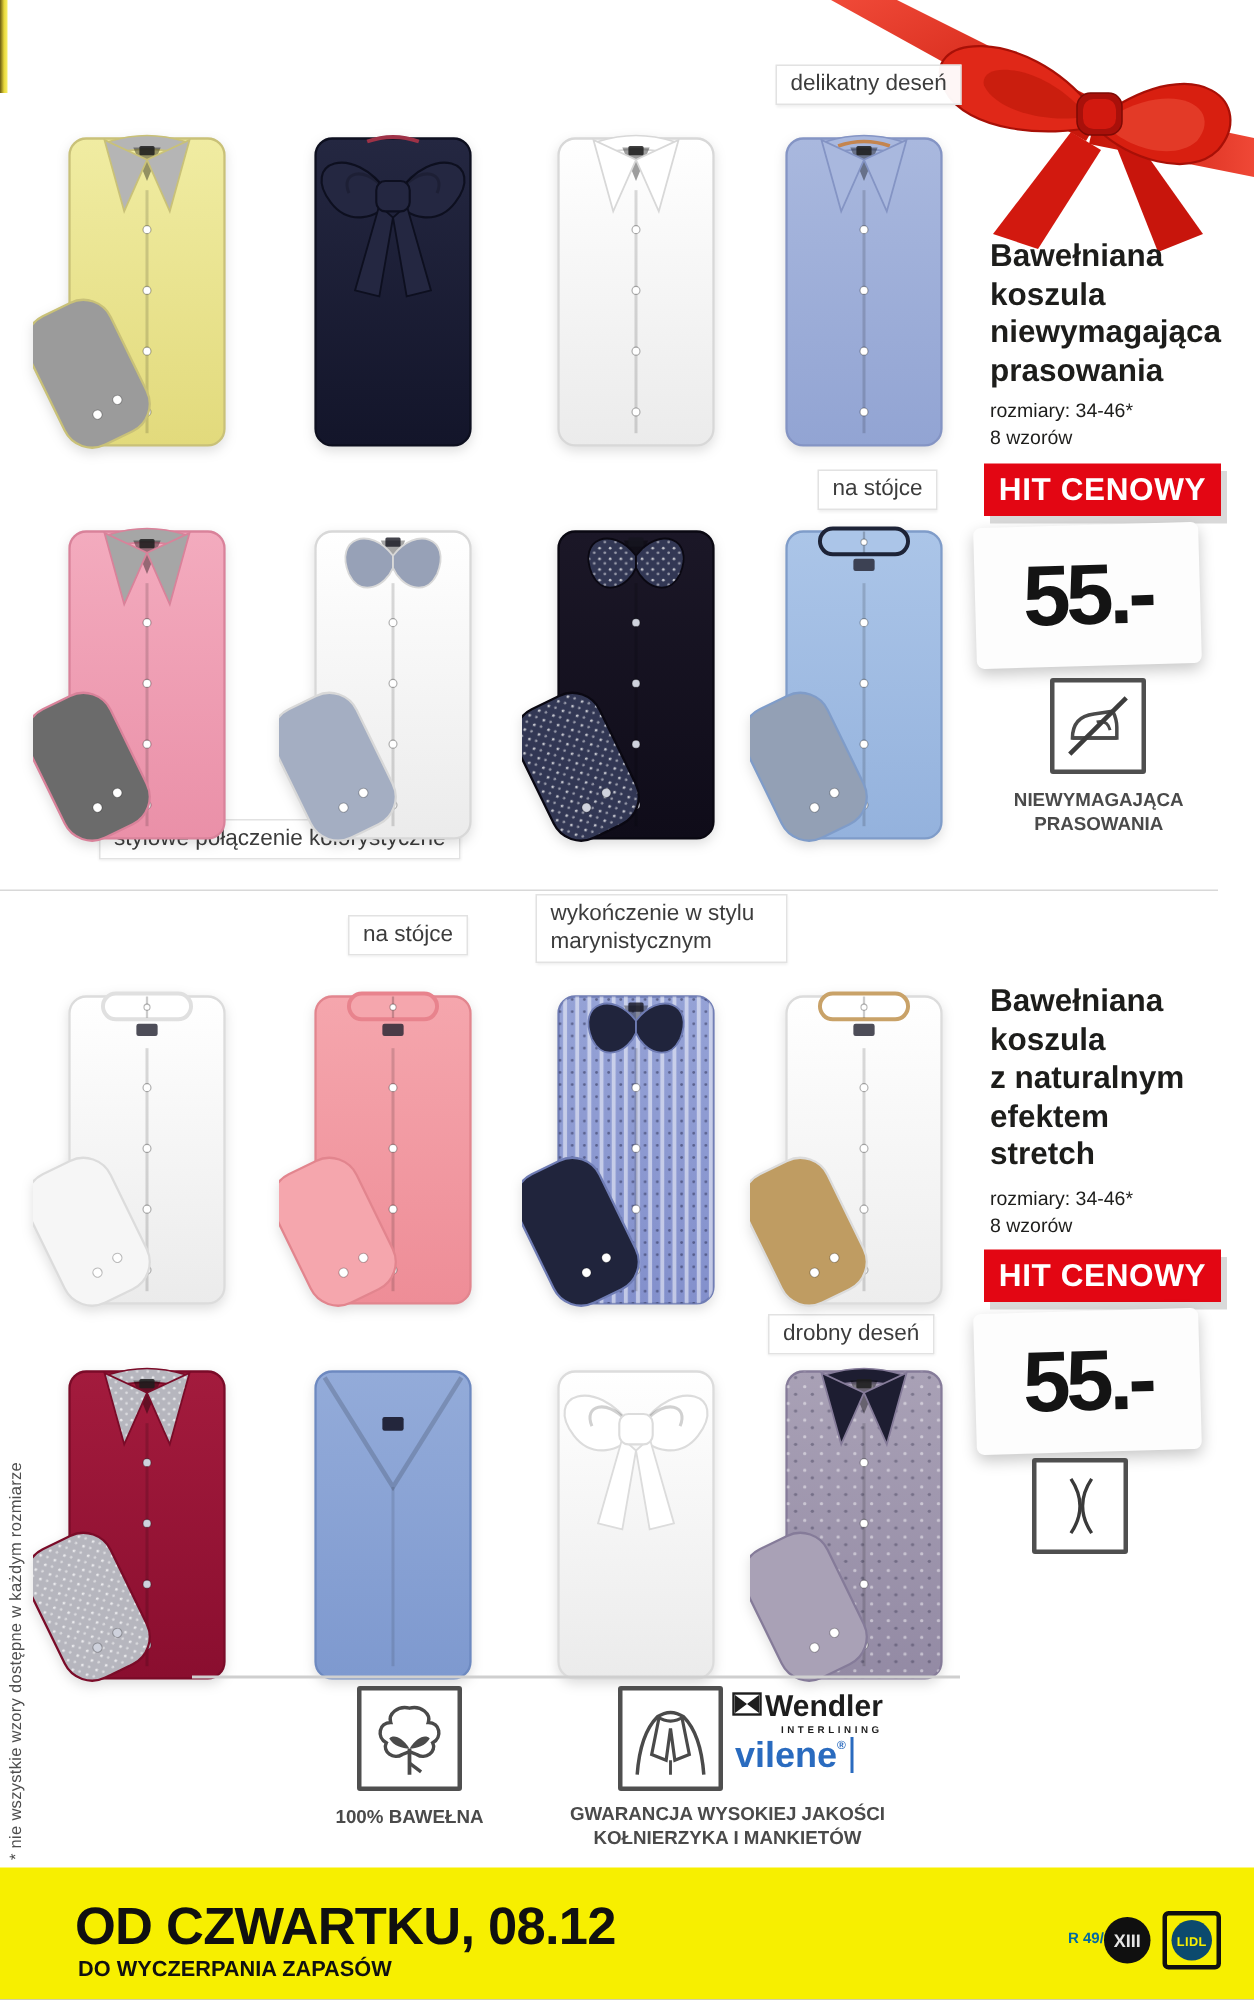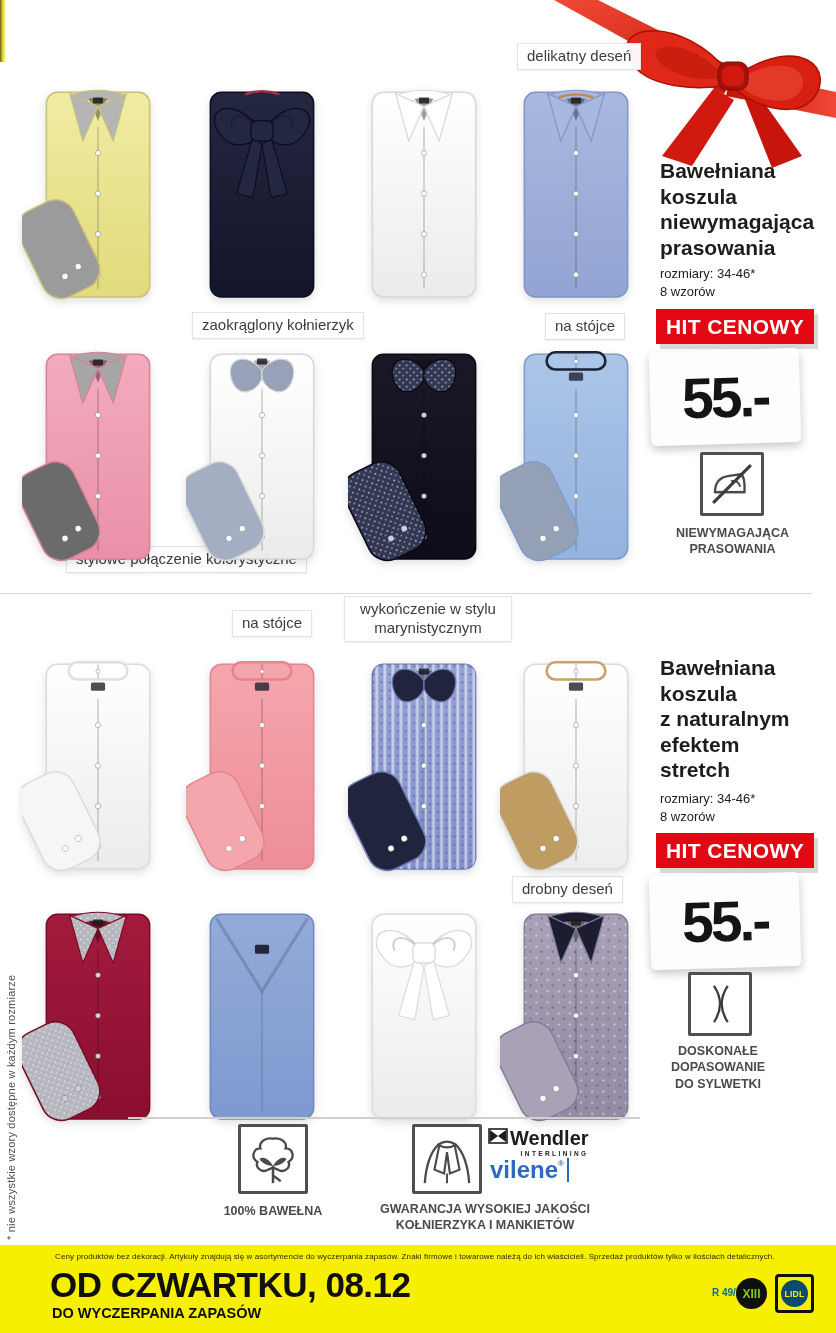--- a/index.html
+++ b/index.html
@@ -9,29 +9,29 @@
     background:#ffffff;overflow:hidden;
     font-family:"Liberation Sans","DejaVu Sans",sans-serif;color:#1d1d1b;
   }
   .abs{position:absolute;}
   
   .edge-sliver{left:0;top:0;width:5px;height:62px;background:linear-gradient(to right,#6b5c10,#e8d83a 55%,#f7ef6a);}
   
   .tag{
     background:rgba(255,255,255,.96);border:1px solid #e2e2e2;
     box-shadow:0 1px 2px rgba(0,0,0,.07);
-    font-size:15px;color:#3c3c3c;padding:3px 9px;text-align:center;
+    font-size:15px;color:#3c3c3c;padding:3px 9px;text-align:left;
     white-space:pre-line;line-height:1.25;
   }
   .tag1{left:517px;top:43px;}
   .tag2{left:192px;top:312px;}
   .tag3{left:545px;top:313px;}
   .tag4{left:66px;top:546px;}
   .tag5{left:232px;top:610px;}
-  .tag6{left:344px;top:596px;width:168px;}
+  .tag6{left:357px;top:596px;width:168px;}
   .tag7{left:512px;top:876px;}
   
   .shirt{width:152px;height:238px;filter:drop-shadow(0 3px 4px rgba(0,0,0,.13));}
   .r1{top:66px;}  .r2{top:328px;} .r3{top:638px;} .r4{top:888px;}
   .c1{left:22px;} .c2{left:186px;} .c3{left:348px;} .c4{left:500px;}
   
   .prod-title{width:175px;font-size:21px;font-weight:800;line-height:1.22;white-space:pre-line;color:#1d1d1b;}
   .t1{left:660px;top:158px;}
   .t2{left:660px;top:655px;}
   .sizes{width:170px;font-size:13px;line-height:1.35;color:#1d1d1b;white-space:pre-line;}
@@ -86,21 +86,21 @@
     transform:rotate(-90deg);transform-origin:0 0;letter-spacing:.2px;
   }
   
   .bottom-bar{left:0;top:1245px;width:836px;height:88px;background:#f7ef00;}
   .legal{position:absolute;left:55px;top:7px;width:740px;font-size:8px;color:#2b2b00;letter-spacing:.1px;}
   .date-line{position:absolute;left:50px;top:20px;font-size:35px;font-weight:800;letter-spacing:-.5px;color:#101010;}
   .sub-line{position:absolute;left:52px;top:60px;font-size:14.5px;font-weight:800;color:#101010;}
   .issue{position:absolute;left:712px;top:42px;font-size:10px;font-weight:700;color:#0369a1;}
   .pagenum-circle{
     position:absolute;left:736px;top:33px;width:31px;height:31px;border-radius:50%;
-    background:#101010;color:#84cc16;font-size:12px;font-weight:800;
+    background:#101010;color:#e5e5e5;font-size:12px;font-weight:800;
     display:flex;align-items:center;justify-content:center;
   }
   .lidl-logo{
     position:absolute;left:775px;top:29px;width:39px;height:39px;background:#f7ef00;
     border:3px solid #101010;border-radius:4px;
     display:flex;align-items:center;justify-content:center;
   }
   .lidl-circle{
     width:27px;height:27px;border-radius:50%;background:#0c4a6e;color:#f7ef00;
     font-size:8.5px;font-weight:800;display:flex;align-items:center;justify-content:center;letter-spacing:.3px;
@@ -130,21 +130,20 @@
     <polygon points="206,92 236,168 266,156 222,94" fill="#c8150c"></polygon>
     <path d="M192,72 C148,16 74,22 94,60 C108,88 164,92 194,84 Z" fill="#e02818" stroke="#a81007" stroke-width="1.5"></path>
     <path d="M186,74 C158,42 116,40 120,57 C128,74 162,82 186,78 Z" fill="#b81508" opacity=".55"></path>
     <path d="M200,76 C264,32 302,70 276,100 C256,120 214,104 198,88 Z" fill="#d81f10" stroke="#a81007" stroke-width="1.5"></path>
     <path d="M204,78 C248,52 280,72 262,94 C246,108 216,98 204,86 Z" fill="#f25a44" opacity=".45"></path>
     <rect x="182" y="62" width="30" height="28" rx="9" fill="#a8100a" stroke="#7d0a05" stroke-width="1"></rect>
     <rect x="186" y="66" width="22" height="20" rx="7" fill="#d2190f"></rect>
   </svg>
 
   <div class="abs tag tag1">delikatny deseń</div>
-  <div class="abs tag tag2">zaokrąglony kołnierzyk</div>
   <div class="abs tag tag3">na stójce</div>
   <div class="abs tag tag4">stylowe połączenie kolorystyczne</div>
   <div class="abs tag tag5">na stójce</div>
   <div class="abs tag tag6">wykończenie w stylu
 marynistycznym</div>
   <div class="abs tag tag7">drobny deseń</div>
 
   <div class="abs shirt r1 c1"><svg viewBox="0 0 150 235" width="100%" height="100%">
         <defs>
           <linearGradient id="g0" x1="0" y1="0" x2="0" y2="1">
@@ -538,23 +537,20 @@
   <div class="abs hit-badge b2">HIT CENOWY</div>
   <div class="abs price-card p2">
     <span class="price">55.-</span>
   </div>
   <div class="abs icon-box i2">
     <svg viewBox="0 0 58 58" width="50" height="50">
       <path d="M22,8 Q36,29 22,50" fill="none" stroke="#3a3a3a" stroke-width="2.6"></path>
       <path d="M38,8 Q24,29 38,50" fill="none" stroke="#3a3a3a" stroke-width="2.6"></path>
     </svg>
   </div>
-  <div class="abs icon-caption ic2">DOSKONAŁE
-DOPASOWANIE
-DO SYLWETKI</div>
 
   <div class="abs divider1"></div>
   <div class="abs divider2"></div>
 
   <div class="abs icon-box fbox1">
     <svg viewBox="0 0 58 58" width="56" height="56">
       <path d="M29,8 C37,6 44,12 42,18 C50,18 52,28 45,32 C48,38 40,44 34,40 L29,38 L24,40 C18,44 10,38 13,32 C6,28 8,18 16,18 C14,12 21,6 29,8 Z" fill="#fff" stroke="#4a4a4a" stroke-width="2.4"></path>
       <path d="M29,36 C24,28 18,26 15,29 C18,34 24,36 29,36 Z" fill="#4a4a4a"></path>
       <path d="M29,36 C34,28 40,26 43,29 C40,34 34,36 29,36 Z" fill="#4a4a4a"></path>
       <path d="M29,36 L29,54" stroke="#4a4a4a" stroke-width="2.6"></path>
@@ -584,21 +580,20 @@
       <div class="wendler-sub">INTERLINING</div>
     </div>
   </div>
   <div class="abs vilene">
     <span>vilene</span><span class="vilene-r">®</span><span class="vilene-bar"></span>
   </div>
 
   <div class="abs side-note">* nie wszystkie wzory dostępne w każdym rozmiarze</div>
 
   <div class="abs bottom-bar">
-    <div class="legal">Ceny produktów bez dekoracji. Artykuły znajdują się w asortymencie do wyczerpania zapasów. Znaki firmowe i towarowe należą do ich właścicieli. Sprzedaż produktów tylko w ilościach detalicznych.</div>
     <div class="date-line">OD CZWARTKU, 08.12</div>
     <div class="sub-line">DO WYCZERPANIA ZAPASÓW</div>
     <div class="issue">R 49/16</div>
     <div class="pagenum-circle">XIII</div>
     <div class="lidl-logo">
       <div class="lidl-circle">LIDL</div>
     </div>
   </div>
 
 </div>

